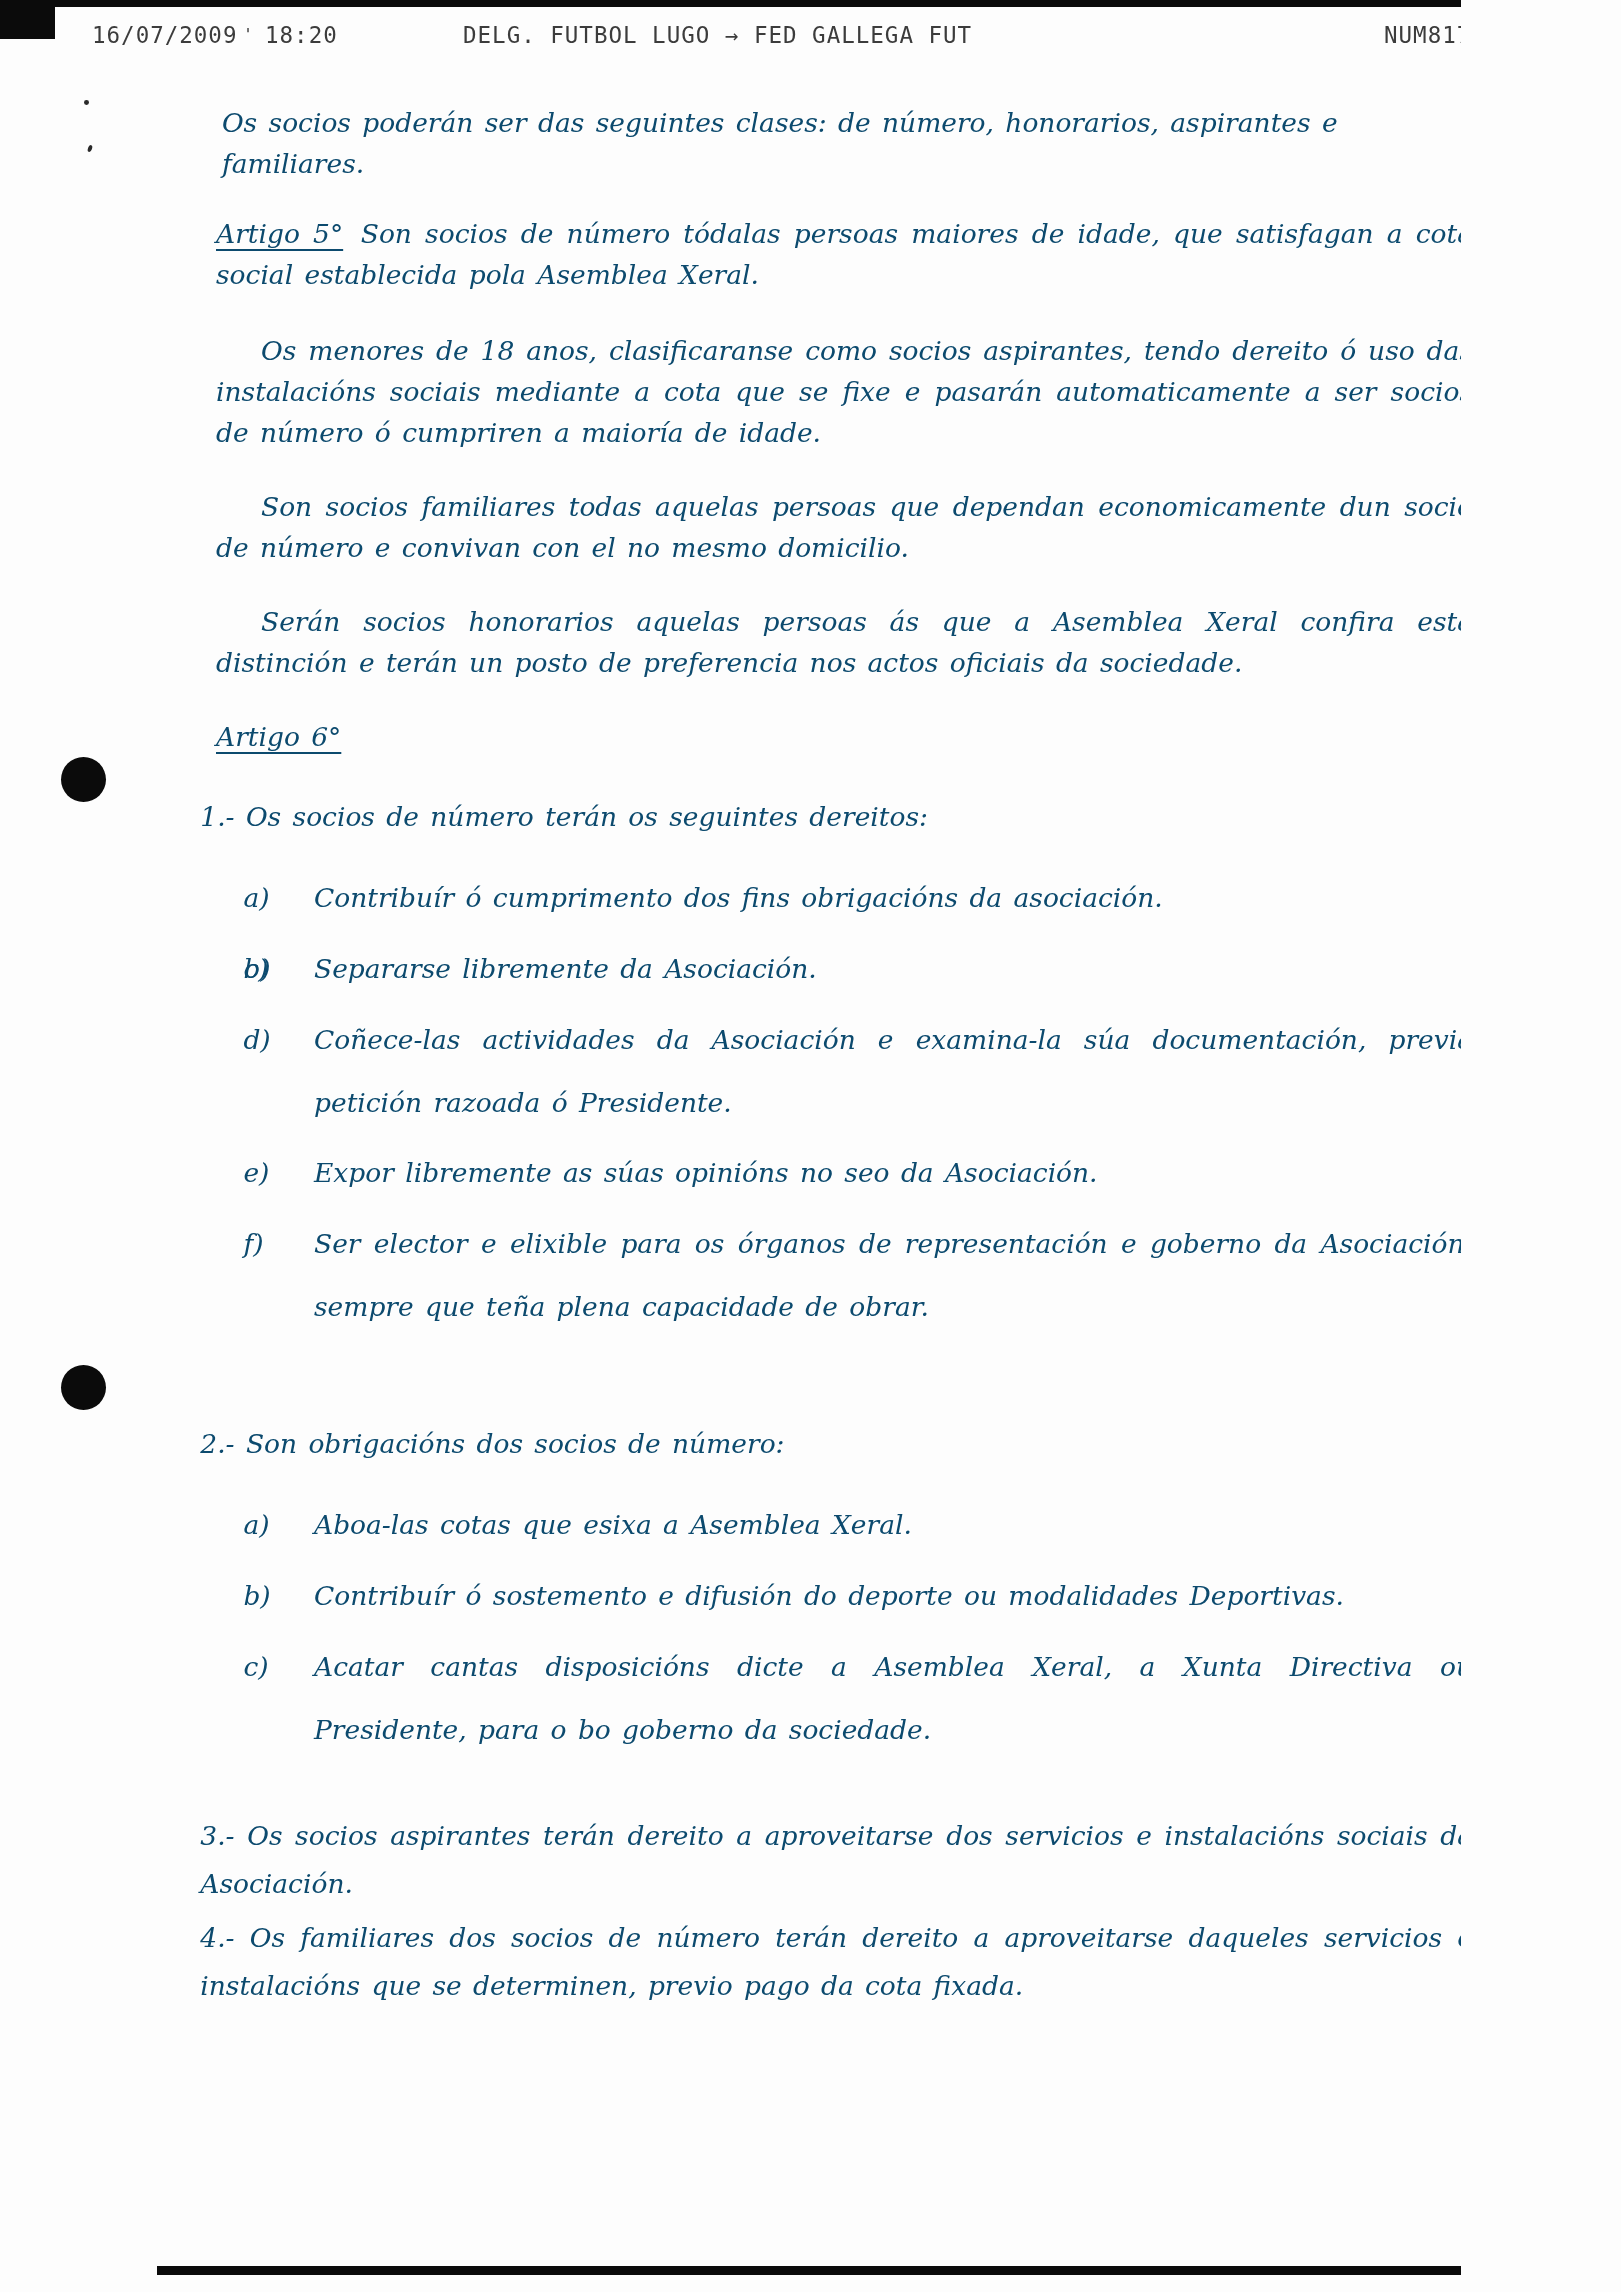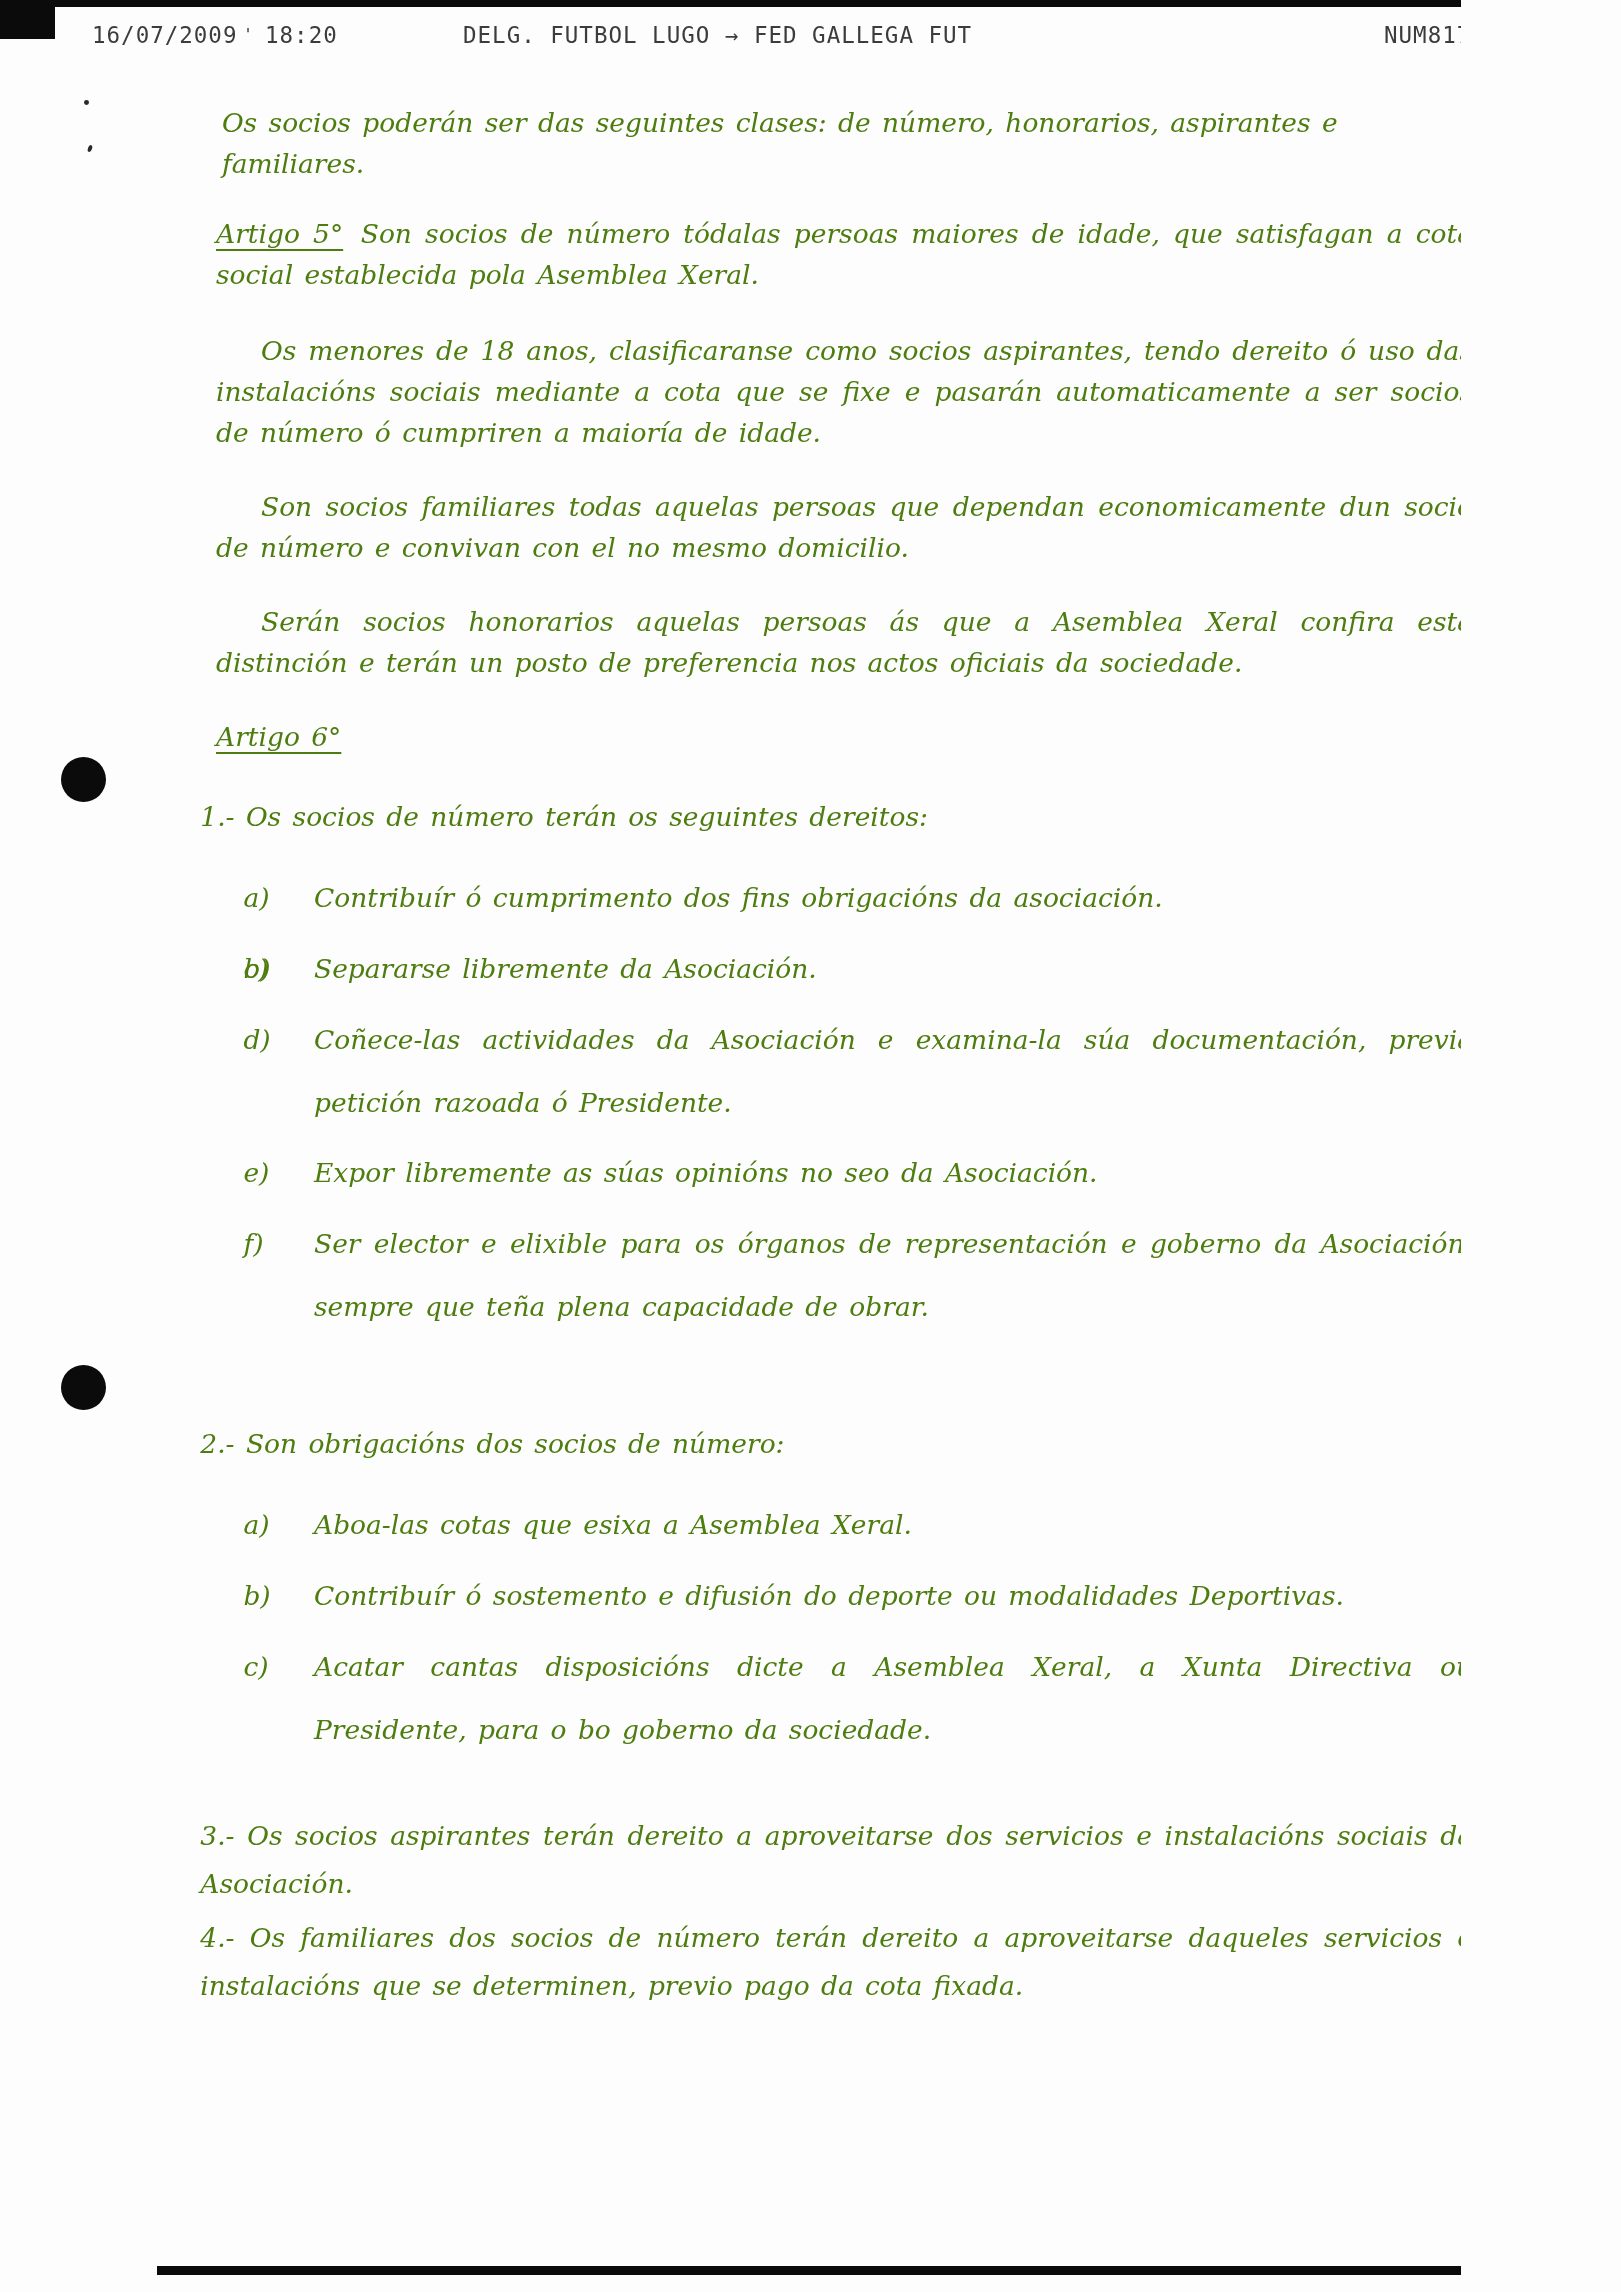--- a/index.html
+++ b/index.html
@@ -34,21 +34,21 @@
   .fh-tick { left:243px; font-size:16.7px; top:2px; }
   .fh-time { left:265px; }
   .fh-route{ left:463px; }
   .fh-num  { left:1384px; }
   .fh-page { left:1547px; }
 
   
   .doc {
     position:absolute; left:216px; top:102px; width:1257px;
     font-size:26.5px; font-style:italic; line-height:41px;
-    word-spacing:2.9px; color:#4d7c0f;
+    word-spacing:2.9px; color:#0c4a6e;
   }
   .u { text-decoration:underline; text-underline-offset:5.9px; text-decoration-thickness:2px; }
   .intro   { margin:0 0 29px 5.9px; }
   .labeled { text-align:justify; margin-bottom:35px; }
   .labeled .u { margin-right:17.6px; }
   .para    { text-indent:45px; text-align:justify; margin-bottom:33px; }
   .heading { margin:0; }
   .num     { margin:39px 0 0 -15.7px; text-align:justify; }
   .num-label { white-space:pre; }
   .loose   { line-height:48px; }

